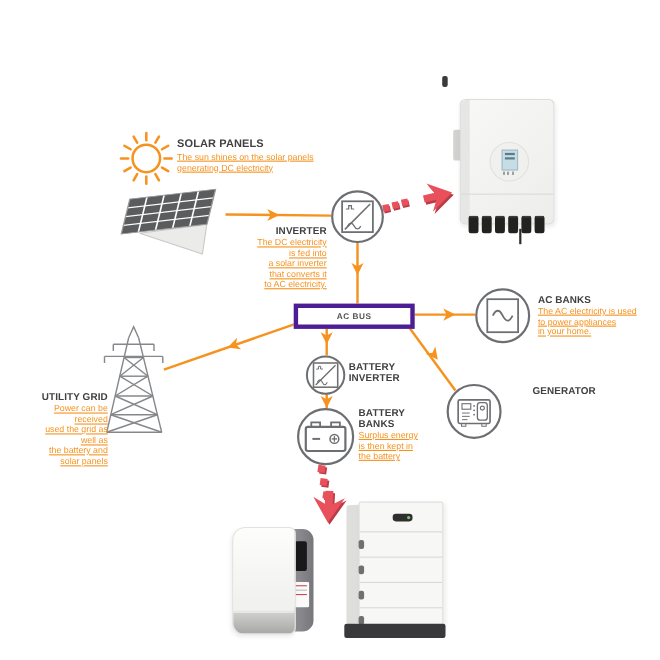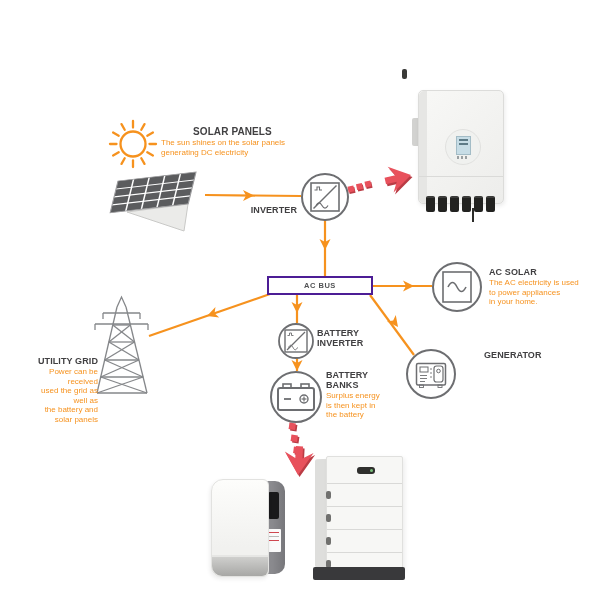--- a/index.html
+++ b/index.html
@@ -4,33 +4,33 @@
 <style>
   html,body{margin:0;padding:0;background:#fff;}
   #canvas{position:relative;width:600px;height:600px;background:#fff;overflow:hidden;
           font-family:"Liberation Sans",sans-serif;}
   #diagram-svg{position:absolute;left:0;top:0;}
 
   
   .lbl{position:absolute;}
   .lbl .title{font-weight:bold;font-size:9px;color:#414042;line-height:10px;
               white-space:pre-line;letter-spacing:.1px;}
-  .lbl .desc{font-size:8px;color:#F6921E;line-height:9.5px;white-space:pre-line;margin-top:1px;}
+  .lbl .desc{font-size:8px;color:#F6921E;line-height:9.5px;white-space:pre-line;margin-top:1px;text-decoration:underline;}
   .lbl.right{text-align:right;}
   .solar-lbl{left:161px;top:127px;}
-  .solar-lbl .title{font-size:10px;margin-left:32px;}
+  .solar-lbl .title{font-size:10px;}
   .inverter-lbl{right:303px;top:205px;}
   .acload-lbl{left:489px;top:267px;}
   .utility-lbl{right:502px;top:356px;margin-left:27px;}
   .batinv-lbl{left:317px;top:328px;}
   .batbanks-lbl{left:326px;top:370px;}
   .generator-lbl{left:484px;top:350px;text-align:right;}
 
   
-  .acbus{position:absolute;left:267px;top:276px;width:102px;height:15px;border:2px solid #4c1d95;
+  .acbus{position:absolute;left:267px;top:276px;width:102px;height:15px;border:4px solid #4c1d95;
          background:#fff;display:flex;align-items:center;justify-content:center;
          font-size:7.5px;font-weight:bold;color:#515254;letter-spacing:.5px;}
 
   
   .prod-inverter{position:absolute;left:414px;top:86px;width:92px;height:134px;}
   .inv-antenna{position:absolute;left:-12px;top:-17px;width:5px;height:10px;background:#3a3a38;border-radius:2px;}
   .inv-sidebox{position:absolute;left:-2px;top:32px;width:9px;height:28px;background:#d2d2d0;border-radius:2px;}
   .inv-body{position:absolute;left:4px;top:4px;width:84px;height:112px;border-radius:5px;
             background:linear-gradient(135deg,#f8f8f6,#ededeb);border:1px solid #dcdcda;
             box-shadow:1px 2px 4px rgba(0,0,0,.08);}
@@ -242,24 +242,29 @@
   </div>
 
   <div class="lbl solar-lbl">
     <div class="title">SOLAR PANELS</div>
     <div class="desc">The sun shines on the solar panels
 generating DC electricity</div>
   </div>
 
   <div class="lbl right inverter-lbl">
     <div class="title">INVERTER</div>
+    <div class="desc">The DC electricity
+is fed into
+a solar inverter
+that converts it
+to AC electricity.</div>
   </div>
 
   <div class="lbl acload-lbl">
-    <div class="title">AC SOLAR</div>
+    <div class="title">AC BANKS</div>
     <div class="desc">The AC electricity is used
 to power appliances
 in your home.</div>
   </div>
 
   <div class="lbl right utility-lbl">
     <div class="title">UTILITY GRID</div>
     <div class="desc">Power can be received
 used the grid as well as
 the battery and solar panels</div>

